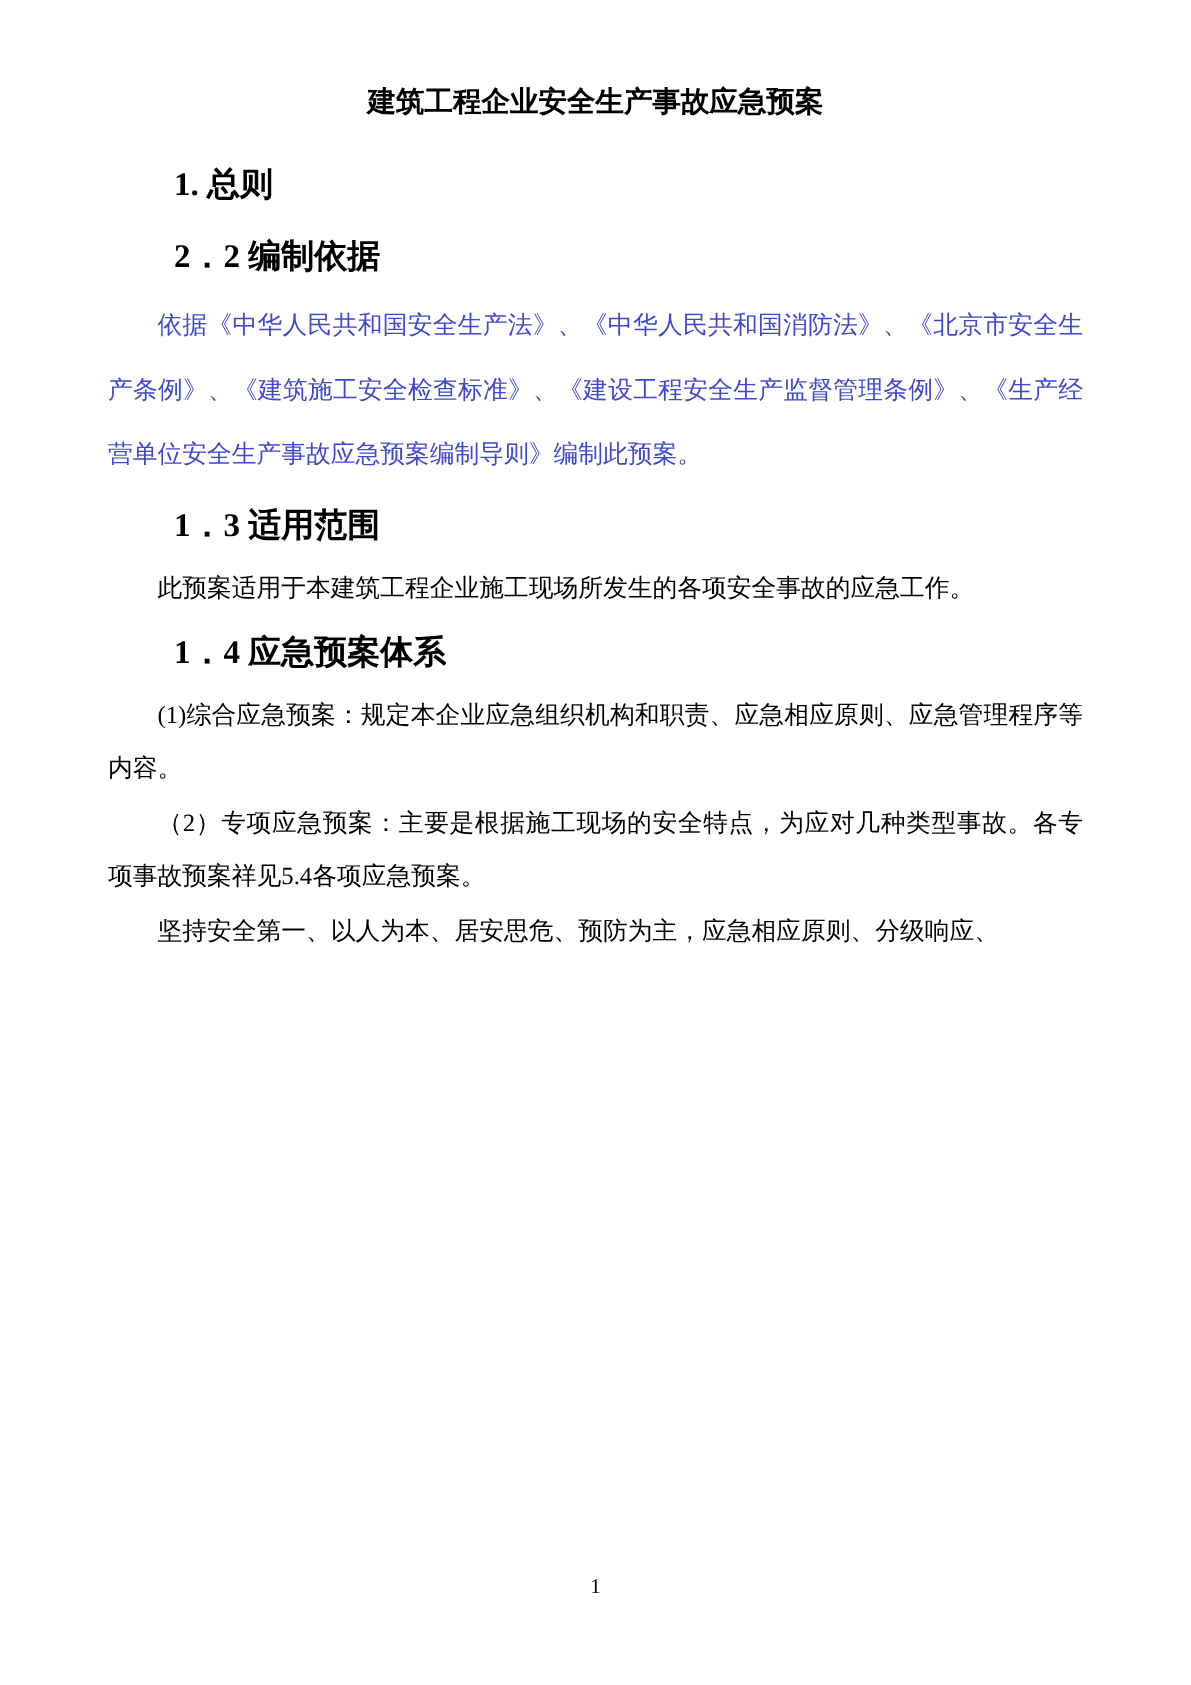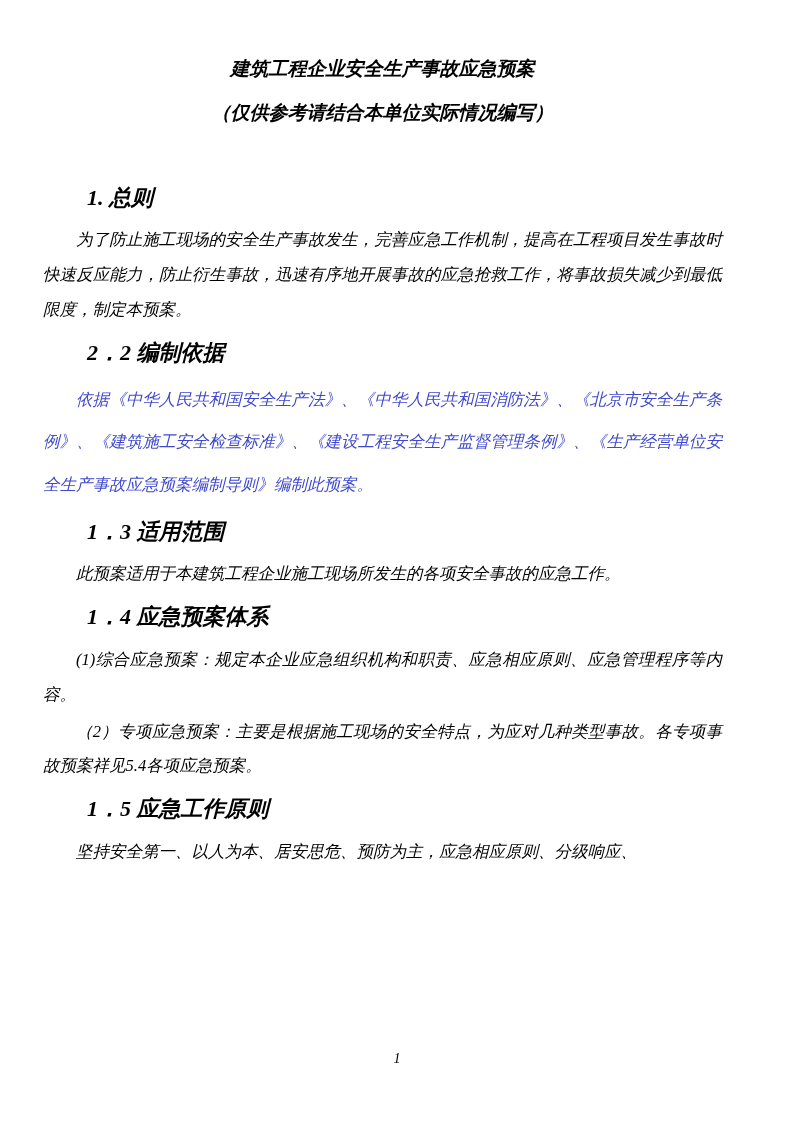--- a/index.html
+++ b/index.html
@@ -7,25 +7,24 @@
     padding: 0;
     background: #ffffff;
   }
   .page {
     width: 794px;
     height: 1123px;
     margin: 0 auto;
     background: #ffffff;
     position: relative;
     box-sizing: border-box;
-    padding: 56px 72px 0 43px;
+    padding: 56px 72px 0 72px;
     overflow: hidden;
     font-family: "Liberation Serif", "DejaVu Serif", serif;
     color: #000000;
-    font-style: italic;
   }
   .doc-title {
     text-align: center;
     font-weight: bold;
     font-size: 19px;
     line-height: 1.35;
     margin: 0 0 18px 0;
   }
   .doc-subtitle {
     text-align: center;
@@ -60,32 +59,29 @@
     text-align: center;
     font-size: 14px;
     color: #000000;
   }
 </style>
 </head>
 <body>
 
 <div class="page">
   <h1 class="doc-title">建筑工程企业安全生产事故应急预案</h1>
-  <h2 class="doc-subtitle">（仅供参考请结合本单位实际情况编写）</h2>
 
   <p class="heading">1. 总则</p>
-  <p class="para">为了防止施工现场的安全生产事故发生，完善应急工作机制，提高在工程项目发生事故时快速反应能力，防止衍生事故，迅速有序地开展事故的应急抢救工作，将事故损失减少到最低限度，制定本预案。</p>
 
   <p class="heading">2．2 编制依据</p>
   <p class="para blue">依据《中华人民共和国安全生产法》、《中华人民共和国消防法》、《北京市安全生产条例》、《建筑施工安全检查标准》、《建设工程安全生产监督管理条例》、《生产经营单位安全生产事故应急预案编制导则》编制此预案。</p>
 
   <p class="heading">1．3 适用范围</p>
   <p class="para">此预案适用于本建筑工程企业施工现场所发生的各项安全事故的应急工作。</p>
 
   <p class="heading">1．4 应急预案体系</p>
   <p class="para">(1)综合应急预案：规定本企业应急组织机构和职责、应急相应原则、应急管理程序等内容。</p>
   <p class="para">（2）专项应急预案：主要是根据施工现场的安全特点，为应对几种类型事故。各专项事故预案祥见5.4各项应急预案。</p>
 
-  <p class="heading">1．5 应急工作原则</p>
   <p class="para">坚持安全第一、以人为本、居安思危、预防为主，应急相应原则、分级响应、</p>
 
   <div class="page-number">1</div>
 </div>
 
 </body></html>

